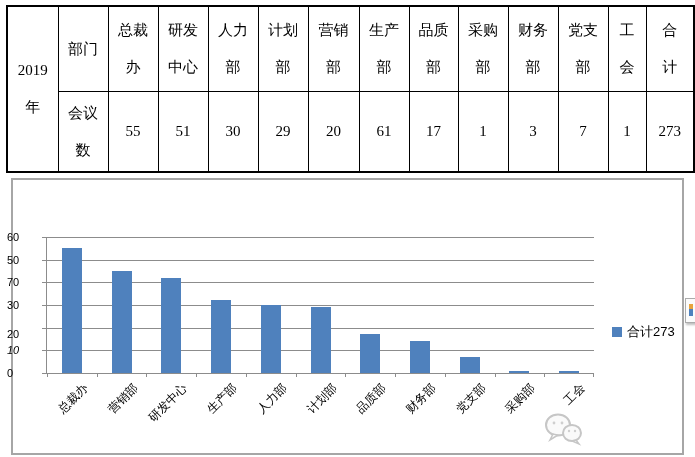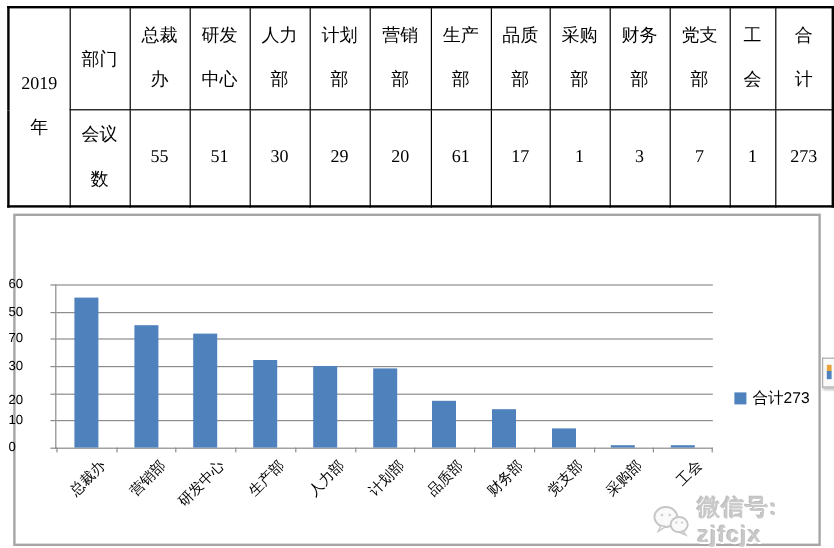--- a/index.html
+++ b/index.html
@@ -103,21 +103,21 @@
     </tr>
   </tbody>
     </table>
 
   <div class="chart-box">
     <div class="plot" id="plot-area">
         <div class="ytick" style="top: 136px;"></div>
         <div class="ylab" style="top: 130px;">0</div>
         <div class="gridline" style="top: 113.333px;"></div>
         <div class="ytick" style="top: 113.333px;"></div>
-        <div class="ylab" style="top: 107.333px;">10</div>
+        <div class="ylab" style="top: 107.333px; font-style: italic;">10</div>
         <div class="gridline" style="top: 90.6667px;"></div>
         <div class="ytick" style="top: 90.6667px;"></div>
         <div class="ylab" style="top: 91px;">20</div>
         <div class="gridline" style="top: 68px;"></div>
         <div class="ytick" style="top: 68px;"></div>
         <div class="ylab" style="top: 62px;">30</div>
         <div class="gridline" style="top: 45.3333px;"></div>
         <div class="ytick" style="top: 45.3333px;"></div>
         <div class="ylab" style="top: 39.3333px;">70</div>
         <div class="gridline" style="top: 22.6667px;"></div>
@@ -169,21 +169,20 @@
       <svg width="42" height="38" viewBox="0 0 42 38">
         <ellipse cx="15" cy="15" rx="12" ry="10.5" fill="#fafafa" stroke="#c6c6c6" stroke-width="2"></ellipse>
         <path d="M10 24 L7 30 L15 25 Z" fill="#fafafa" stroke="#c6c6c6" stroke-width="1.5"></path>
         <ellipse cx="29" cy="23" rx="9" ry="8" fill="#fafafa" stroke="#c6c6c6" stroke-width="2"></ellipse>
         <path d="M33 30 L36 34 L29 31 Z" fill="#fafafa" stroke="#c6c6c6" stroke-width="1.5"></path>
         <circle cx="11" cy="13" r="1.4" fill="#cfcfcf"></circle>
           <circle cx="19" cy="13" r="1.4" fill="#cfcfcf"></circle>
         <circle cx="26" cy="21" r="1.2" fill="#cfcfcf"></circle>
           <circle cx="32" cy="21" r="1.2" fill="#cfcfcf"></circle>
       </svg>
-      <span class="wm-text">微信号: zjfcjx</span>
     </div>
   </div>
 
   <div class="cutoff">
     <div class="glyph"></div>
   </div>
 
 </div>
 
 </body></html>

